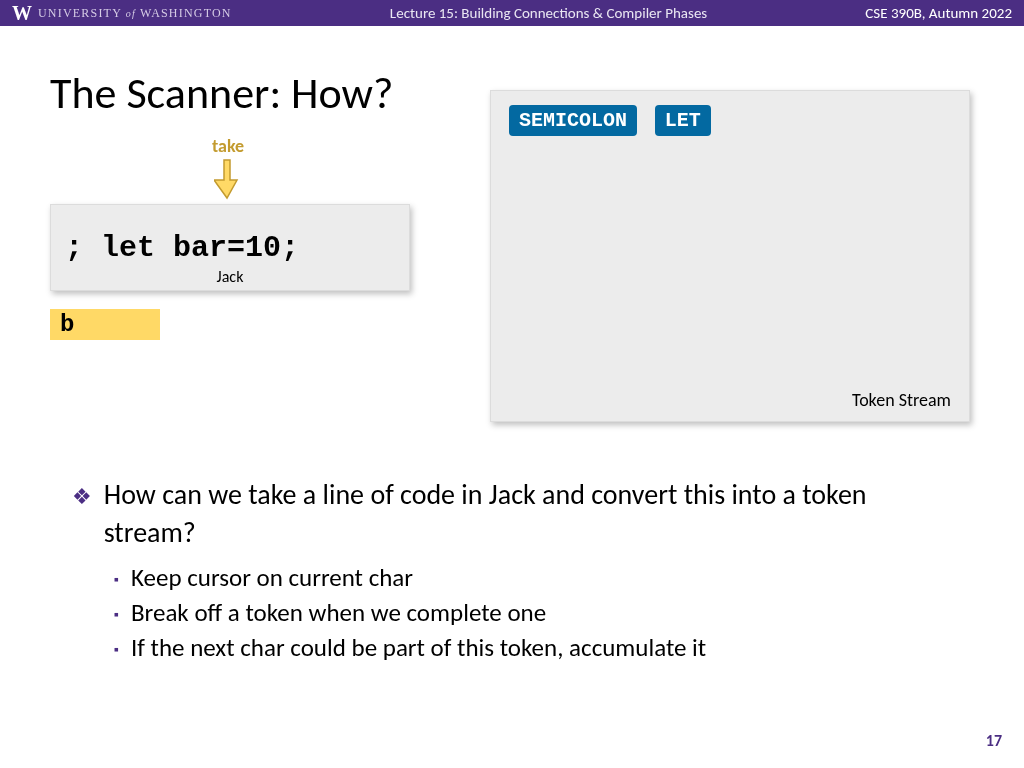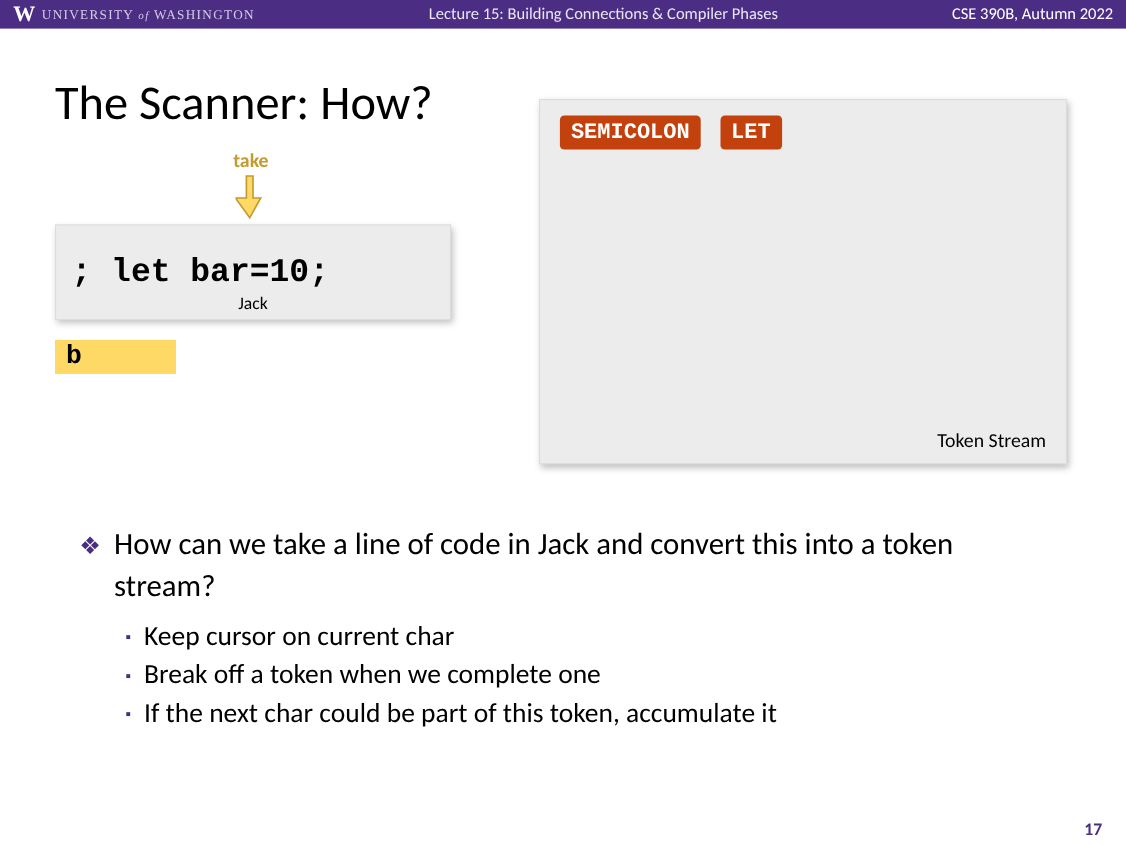--- a/index.html
+++ b/index.html
@@ -117,21 +117,21 @@
     top: 64px;
     width: 480px;
     height: 332px;
     background: #ececec;
     border: 1px solid #dcdcdc;
     box-shadow: 2px 3px 6px rgba(0,0,0,0.25);
     padding: 14px 18px;
   }
   .token {
     display: inline-block;
-    background: #c2410c;
+    background: #0369a1;
     color: #fff;
     font-family: 'Courier New', monospace;
     font-weight: 700;
     font-size: 20px;
     padding: 4px 10px;
     border-radius: 4px;
     margin-right: 14px;
     text-align: right;
   }
   .token-stream-label {
@@ -172,21 +172,21 @@
     line-height: 1.4;
   }
   .square {
     color: #4b2e83;
     font-size: 14px;
     margin-top: 10px;
   }
 
   .page-num {
     position: absolute;
-    bottom: 4px;
+    bottom: 18px;
     right: 22px;
     color: #4b2e83;
     font-weight: 700;
     font-size: 16px;
   }
 </style>
 </head>
 <body>
 
 <div class="header">

